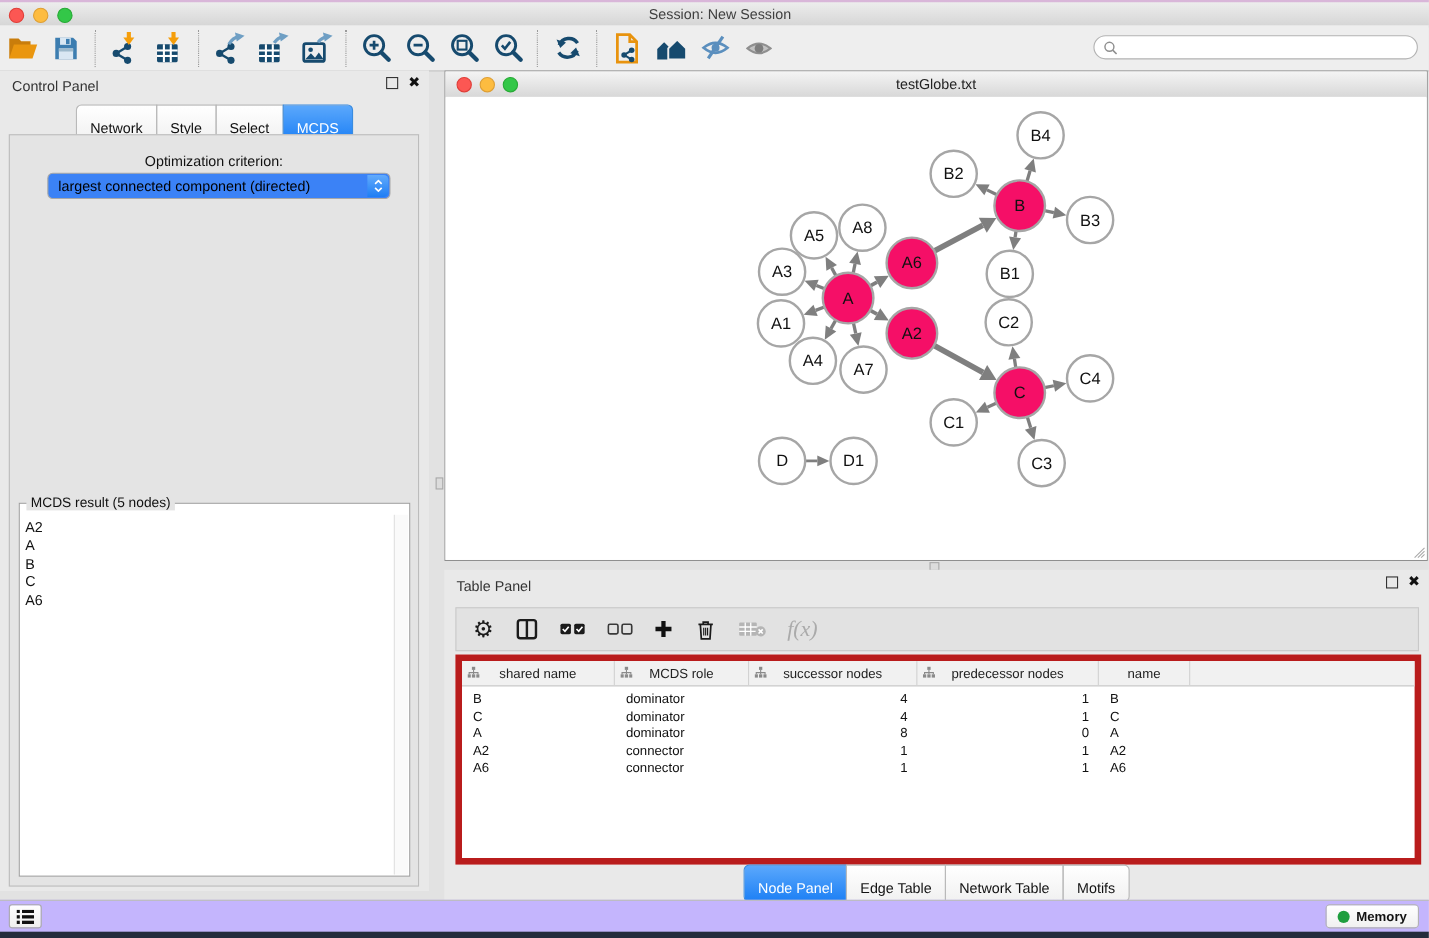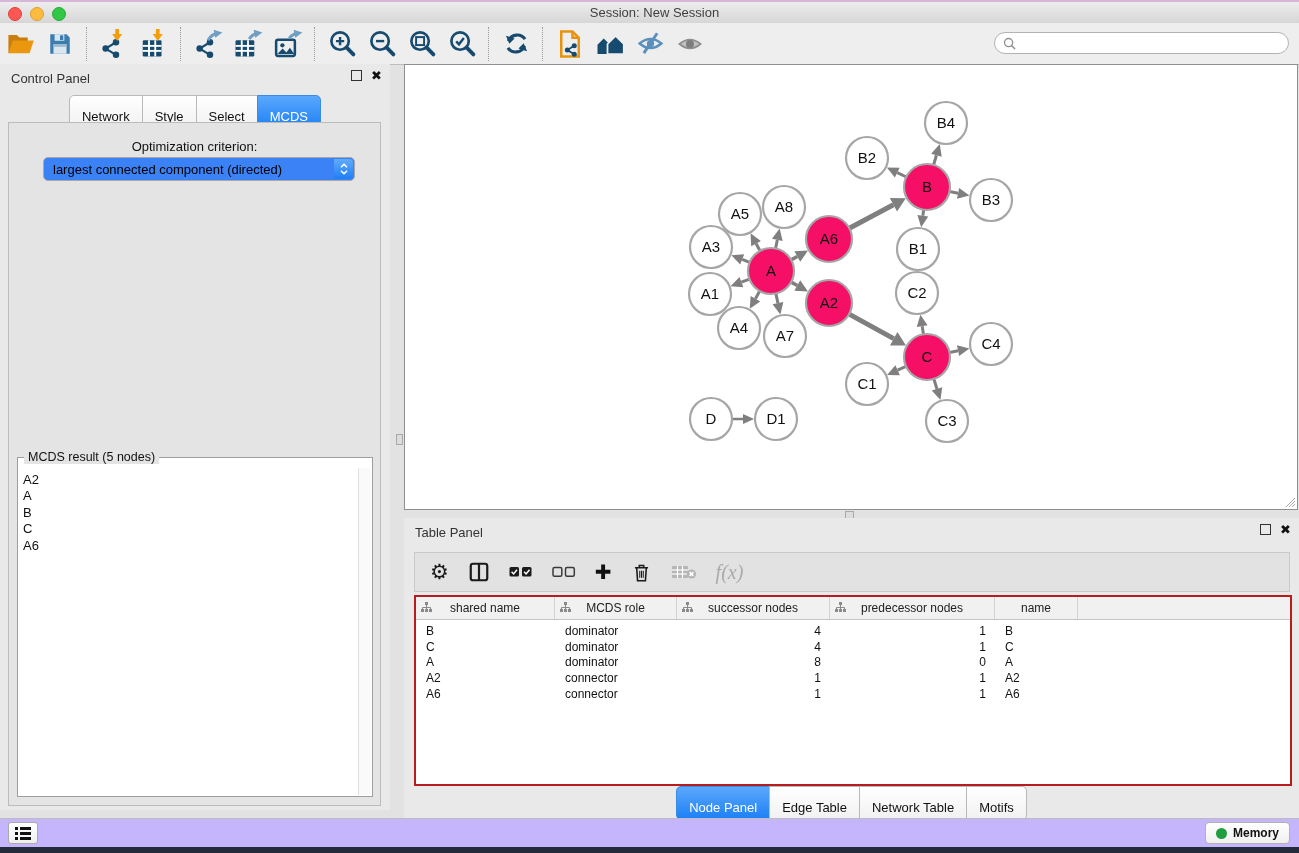--- a/index.html
+++ b/index.html
@@ -53,21 +53,21 @@
   .net-lights{position:absolute;left:10px;top:5px;display:flex;gap:7px;}
   .net-canvas{position:absolute;left:0;right:0;top:23px;bottom:0;background:#fff;overflow:hidden;}
   .resize-grip{position:absolute;right:1px;bottom:1px;}
   
   .table-panel{position:absolute;left:404px;top:518px;width:895px;height:300px;background:#e9e9e9;}
   .tp-toolbar{position:absolute;left:10px;right:9px;top:34px;height:40px;background:#e2e2e2;border:1px solid #c9c9c9;box-sizing:border-box;display:flex;align-items:center;gap:19px;padding-left:15px;}
   .tp-ico{display:flex;align-items:center;justify-content:center;}
   .gear-ch{font-family:"DejaVu Sans",sans-serif;font-size:21px;color:#1b1b1b;line-height:20px;}
   .plus-ch{font-family:"DejaVu Sans",sans-serif;font-size:20px;font-weight:bold;color:#111;line-height:20px;}
   .fx-ch{font-family:"Liberation Serif",serif;font-style:italic;font-size:20px;color:#aaa;}
-  .tbl{position:absolute;left:10px;top:77px;width:878px;height:191px;background:#fff;border:2px solid #b91c1c;box-sizing:border-box;overflow:hidden;}
+  .tbl{position:absolute;left:10px;top:77px;width:878px;height:191px;background:#fff;border:6px solid #b91c1c;box-sizing:border-box;overflow:hidden;}
   .tbl-head{display:flex;height:22px;background:#f1f1f1;border-bottom:1px solid #c6c6c6;}
   .th{position:relative;box-sizing:border-box;border-right:1px solid #d2d2d2;display:flex;align-items:center;justify-content:center;font-size:12px;color:#222;}
   .th .tree-ico{position:absolute;left:5px;top:5px;}
   .th-fill{flex:1;}
   .tr{display:flex;height:15.7px;align-items:center;}
   .tr:first-child{margin-top:3px;}
   .td{box-sizing:border-box;font-size:12px;color:#111;padding-left:10px;white-space:nowrap;overflow:hidden;}
   .td.num{text-align:right;padding-left:0;padding-right:9px;}
   .tp-tabs{position:absolute;left:0;right:0;top:268px;text-align:center;white-space:nowrap;}
   
@@ -283,20 +283,28 @@
             <div class="mcds-item">A6</div>
           </div>
         <div class="mcds-scroll"></div>
       </div>
     </div>
   </div>
 
   <div class="grip-v"></div>
 
   <div class="net-window">
+    <div class="net-titlebar">
+      <div class="net-lights">
+        <span class="light red"></span>
+        <span class="light yellow"></span>
+        <span class="light green"></span>
+      </div>
+      <div class="title">testGlobe.txt</div>
+    </div>
     <div class="net-canvas">
       <svg id="graph-svg" width="892" height="422" style="font-family:'Liberation Sans',sans-serif;">
           <line x1="344.645036109639" y1="174.4580144438556" x2="337.1968168137447" y2="171.4787267254979" stroke="#7F7F7F" stroke-width="3"></line>
           <polygon points="326.4264871994757,167.1705948797903 339.2394655336923,166.37210492562897 335.1541680937971,176.5853485253668" fill="#7F7F7F"></polygon>
           <line x1="355.01124522107034" y1="162.7948702451939" x2="351.05313741617545" y2="155.51705912006457" stroke="#7F7F7F" stroke-width="3"></line>
           <polygon points="345.51098283201964,145.32664585242324 355.8847988792813,152.88931341205966 346.2214759530696,158.14480482806948" fill="#7F7F7F"></polygon>
           <line x1="370.5783782586724" y1="160.46029164961277" x2="372.3115865438525" y2="151.927573937957" stroke="#7F7F7F" stroke-width="3"></line>
           <polygon points="374.6206816656177,140.55972103080518 377.7015168015538,153.02240352155258 366.92165628615123,150.8327443543614" fill="#7F7F7F"></polygon>
           <line x1="344.4789624129428" y1="191.11448958200518" x2="336.4394288228314" y2="194.14578913237506" stroke="#7F7F7F" stroke-width="3"></line>
           <polygon points="325.5853403006634,198.23831431286462 334.49900740104755,188.9994540572092 338.3798502446153,199.29212420754092" fill="#7F7F7F"></polygon>

